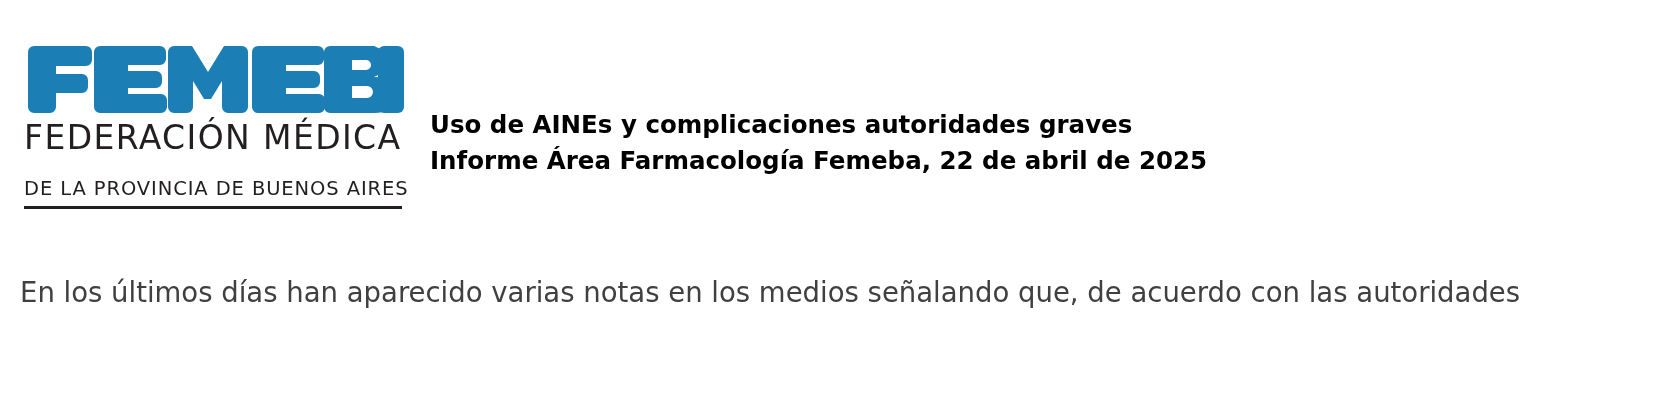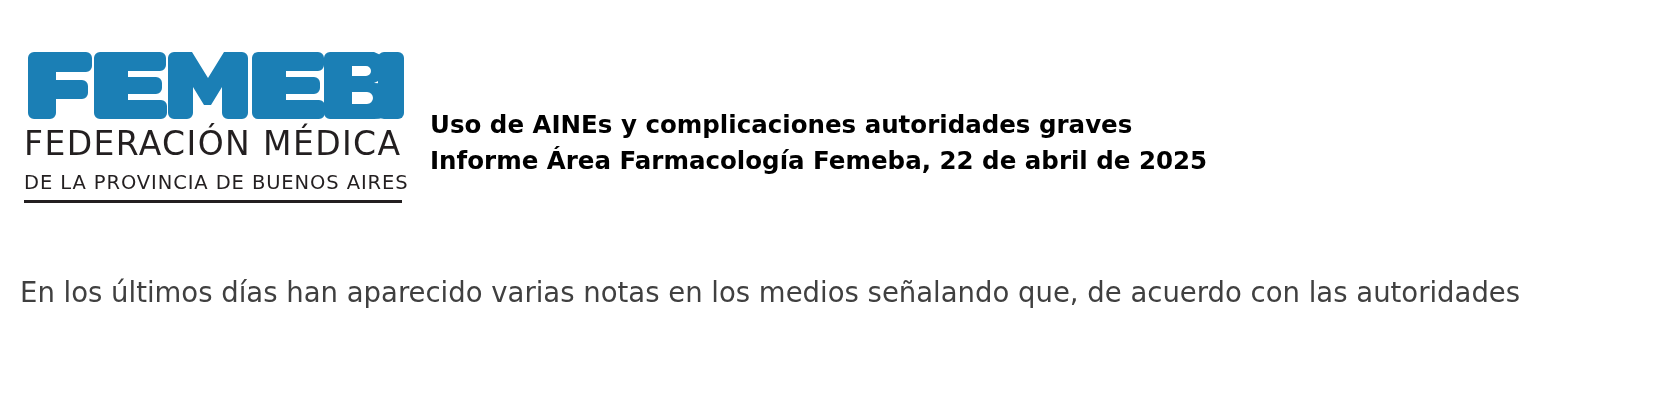--- a/index.html
+++ b/index.html
@@ -18,21 +18,21 @@
 
   .page {
     position: relative;
     width: 1654px;
     height: 411px;
   }
 
   .logo-block {
     position: absolute;
     left: 24px;
-    top: 48px;
+    top: 42px;
     width: 386px;
   }
 
   .logo-wordmark {
     display: block;
     width: 380px;
     height: auto;
   }
 
   .logo-line1 {
@@ -43,21 +43,21 @@
     margin-top: 4px;
     white-space: nowrap;
     font-weight: 400;
   }
 
   .logo-line2 {
     font-family: "DejaVu Sans", sans-serif;
     font-size: 19.5px;
     letter-spacing: 0.9px;
     color: #231f20;
-    margin-top: 8px;
+    margin-top: 20px;
     white-space: nowrap;
     font-weight: 400;
   }
 
   .logo-rule {
     width: 378px;
     height: 3px;
     background: #231f20;
     margin-top: 6px;
   }

